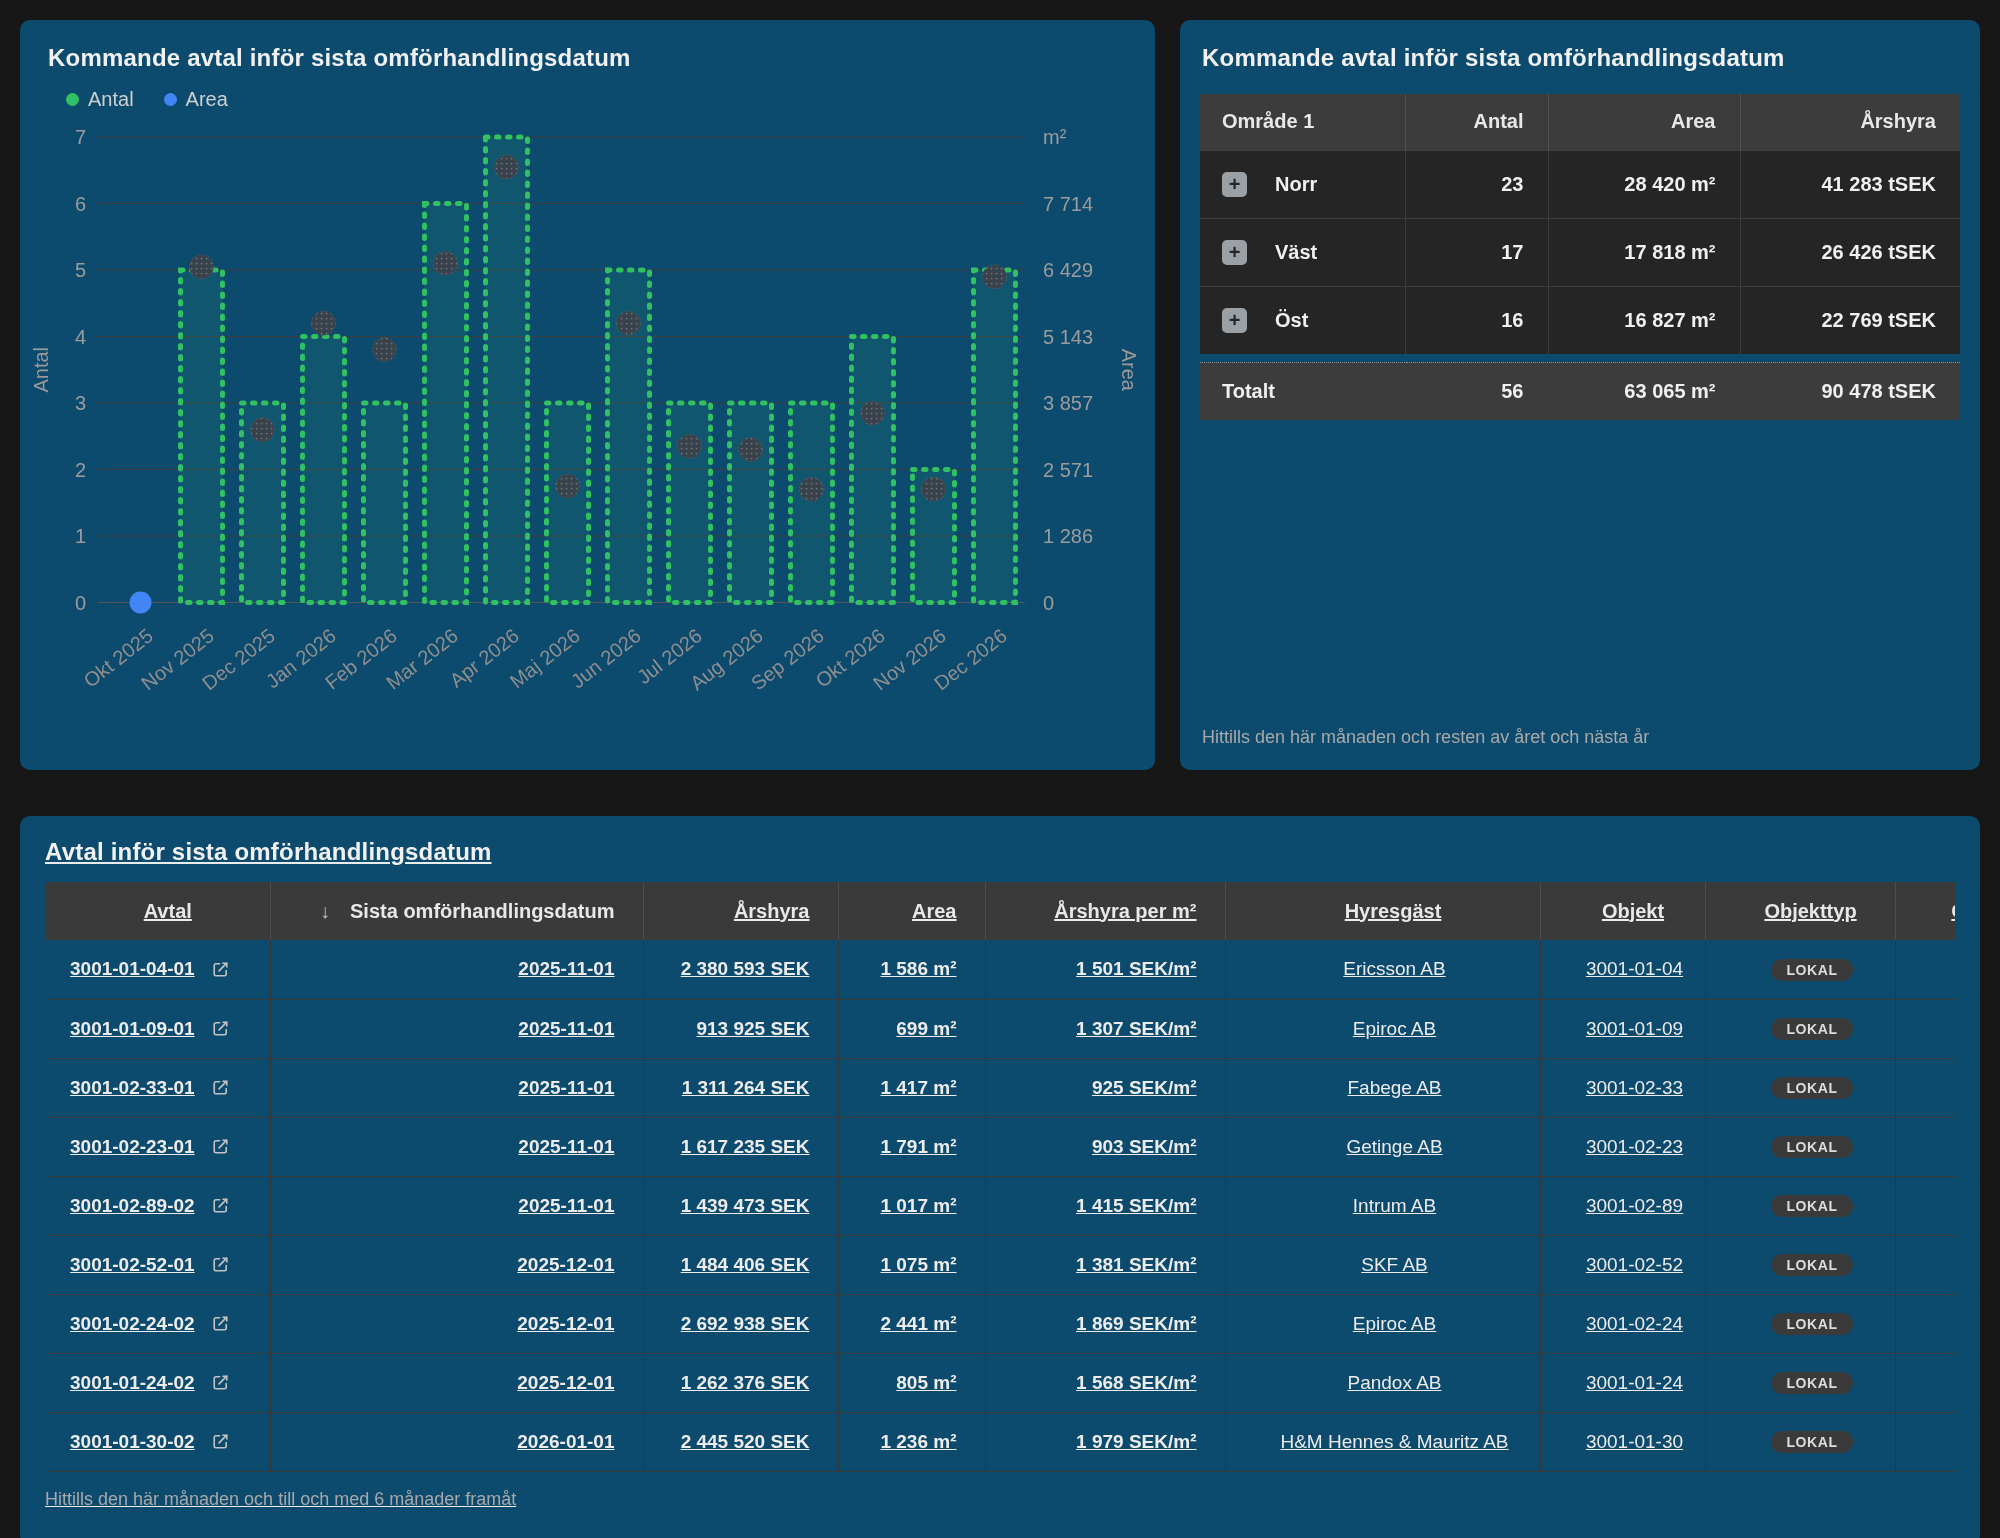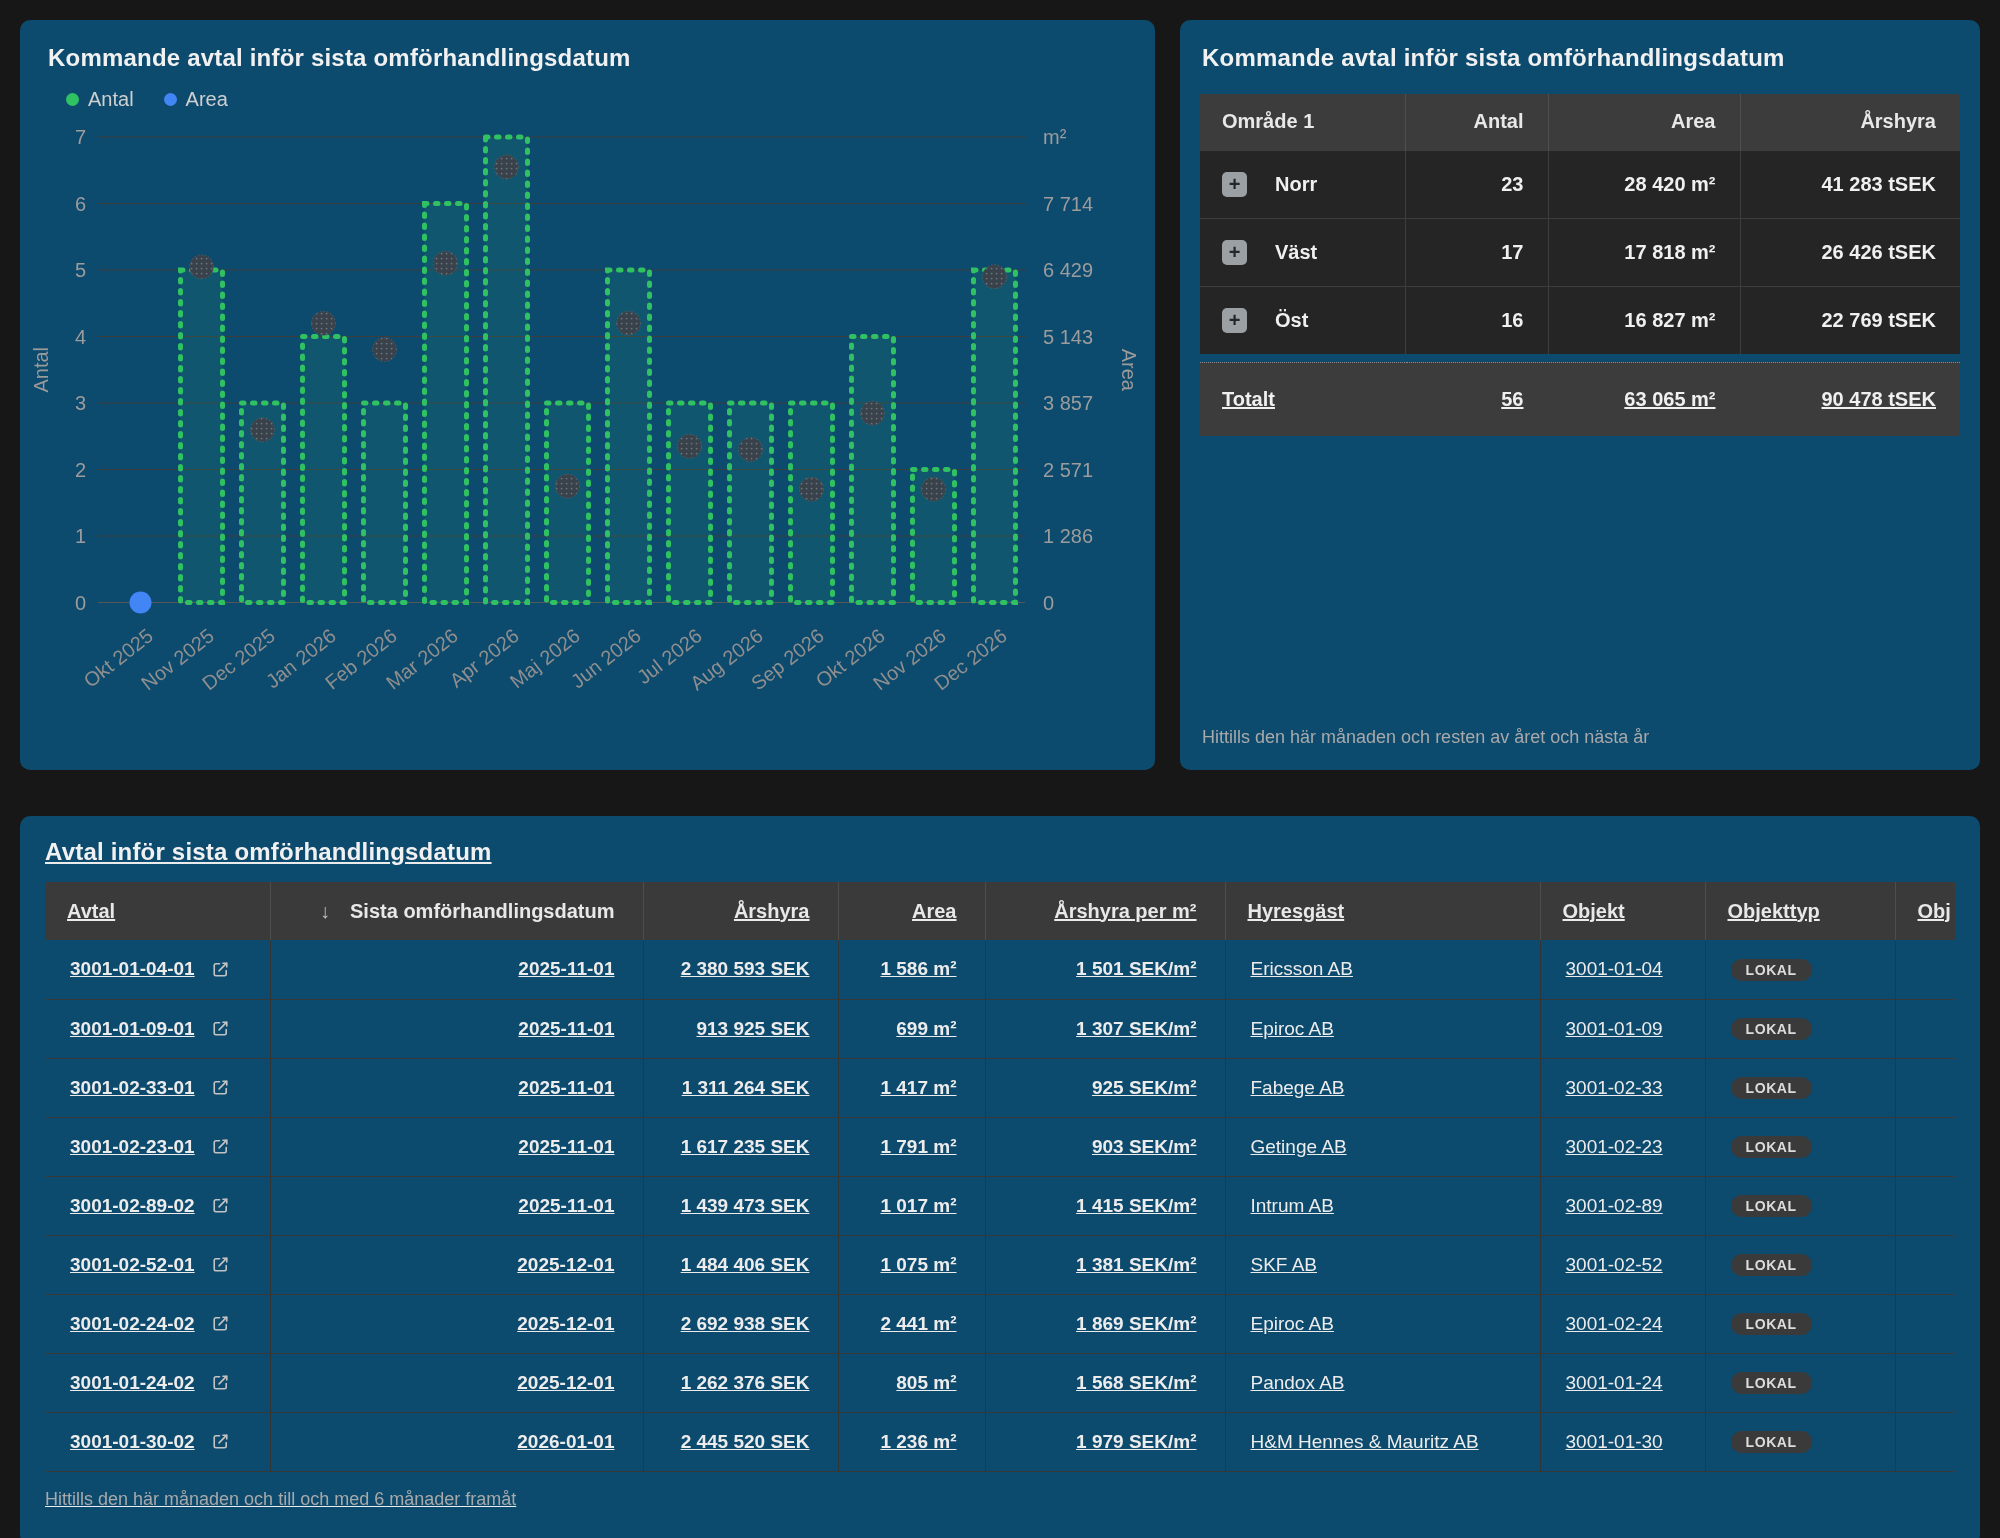--- a/index.html
+++ b/index.html
@@ -35,21 +35,21 @@
   }
   #summary-table th:last-child { border-right:none; }
   #summary-table td {
     background:#252525; height:68px; font-size:20px; font-weight:700; color:#f0f0f0;
     border-right:1px solid #3d3d3d; border-top:1px solid #3d3d3d; vertical-align:middle;
   }
   #summary-table td:last-child { border-right:none; }
   #summary-table .al-l { text-align:left; padding-left:22px; }
   #summary-table .al-r { text-align:right; padding-right:24px; }
   #summary-table tr.spacer-row td { background:transparent; border:none; height:8px; padding:0; }
-  #summary-table tr.total-row td { background:#3c3c3c; height:74px; border-top:1px dotted #8c8c8c;text-decoration:underline; }
+  #summary-table tr.total-row td { background:#3c3c3c; height:58px; border-top:1px dotted #8c8c8c; }
   .area-cell { display:flex; align-items:center; gap:28px; }
   .plus-btn {
     width:25px; height:25px; border-radius:5px; background:#9ba0a5; color:#24272a;
     display:inline-flex; align-items:center; justify-content:center;
     font-size:20px; font-weight:700; line-height:1; cursor:pointer; flex:0 0 auto;
   }
   #summary-panel .footnote { position:absolute; left:22px; bottom:22px; }
 
   .footnote { color:#a9a9a9; font-size:18px; }
 
@@ -57,21 +57,21 @@
   .table-wrap { margin:16px 25px 0 25px; width:1910px; overflow:hidden; }
   #contracts-table { border-collapse:collapse; width:1975px; table-layout:fixed; }
   #contracts-table th {
     background:#3a3a3a; height:58px; font-size:20px; font-weight:700; color:#e8e8e8;
     border-right:1px solid #4d4d4d; vertical-align:middle; white-space:nowrap;
   }
   #contracts-table td {
     height:59px; font-size:19px; color:#ececec; vertical-align:middle; white-space:nowrap;
     border-right:1px solid #343434; border-bottom:1px solid #383838; background:transparent;
   }
-  #contracts-table .al-l { text-align:left;  padding-left:25px; }
+  #contracts-table .al-l { text-align:center;  padding-left:25px; }
   #contracts-table .al-r { text-align:right; padding-right:28px; }
   #contracts-table th.al-l { padding-left:22px; }
   .avtal-cell { display:flex; align-items:center; gap:16px; font-weight:700; }
   .num { font-weight:700; }
   .date { font-weight:600; }
   .sort-arrow { color:#bdbdbd; font-size:20px; font-weight:400; margin-right:20px; }
   .hdr-right-flex { display:inline-flex; align-items:center; }
   .badge {
     display:inline-block; background:#3a3a3a; color:#dcdcdc; border-radius:15px;
     padding:4px 15px; font-size:14px; font-weight:700; letter-spacing:.6px; line-height:1;

